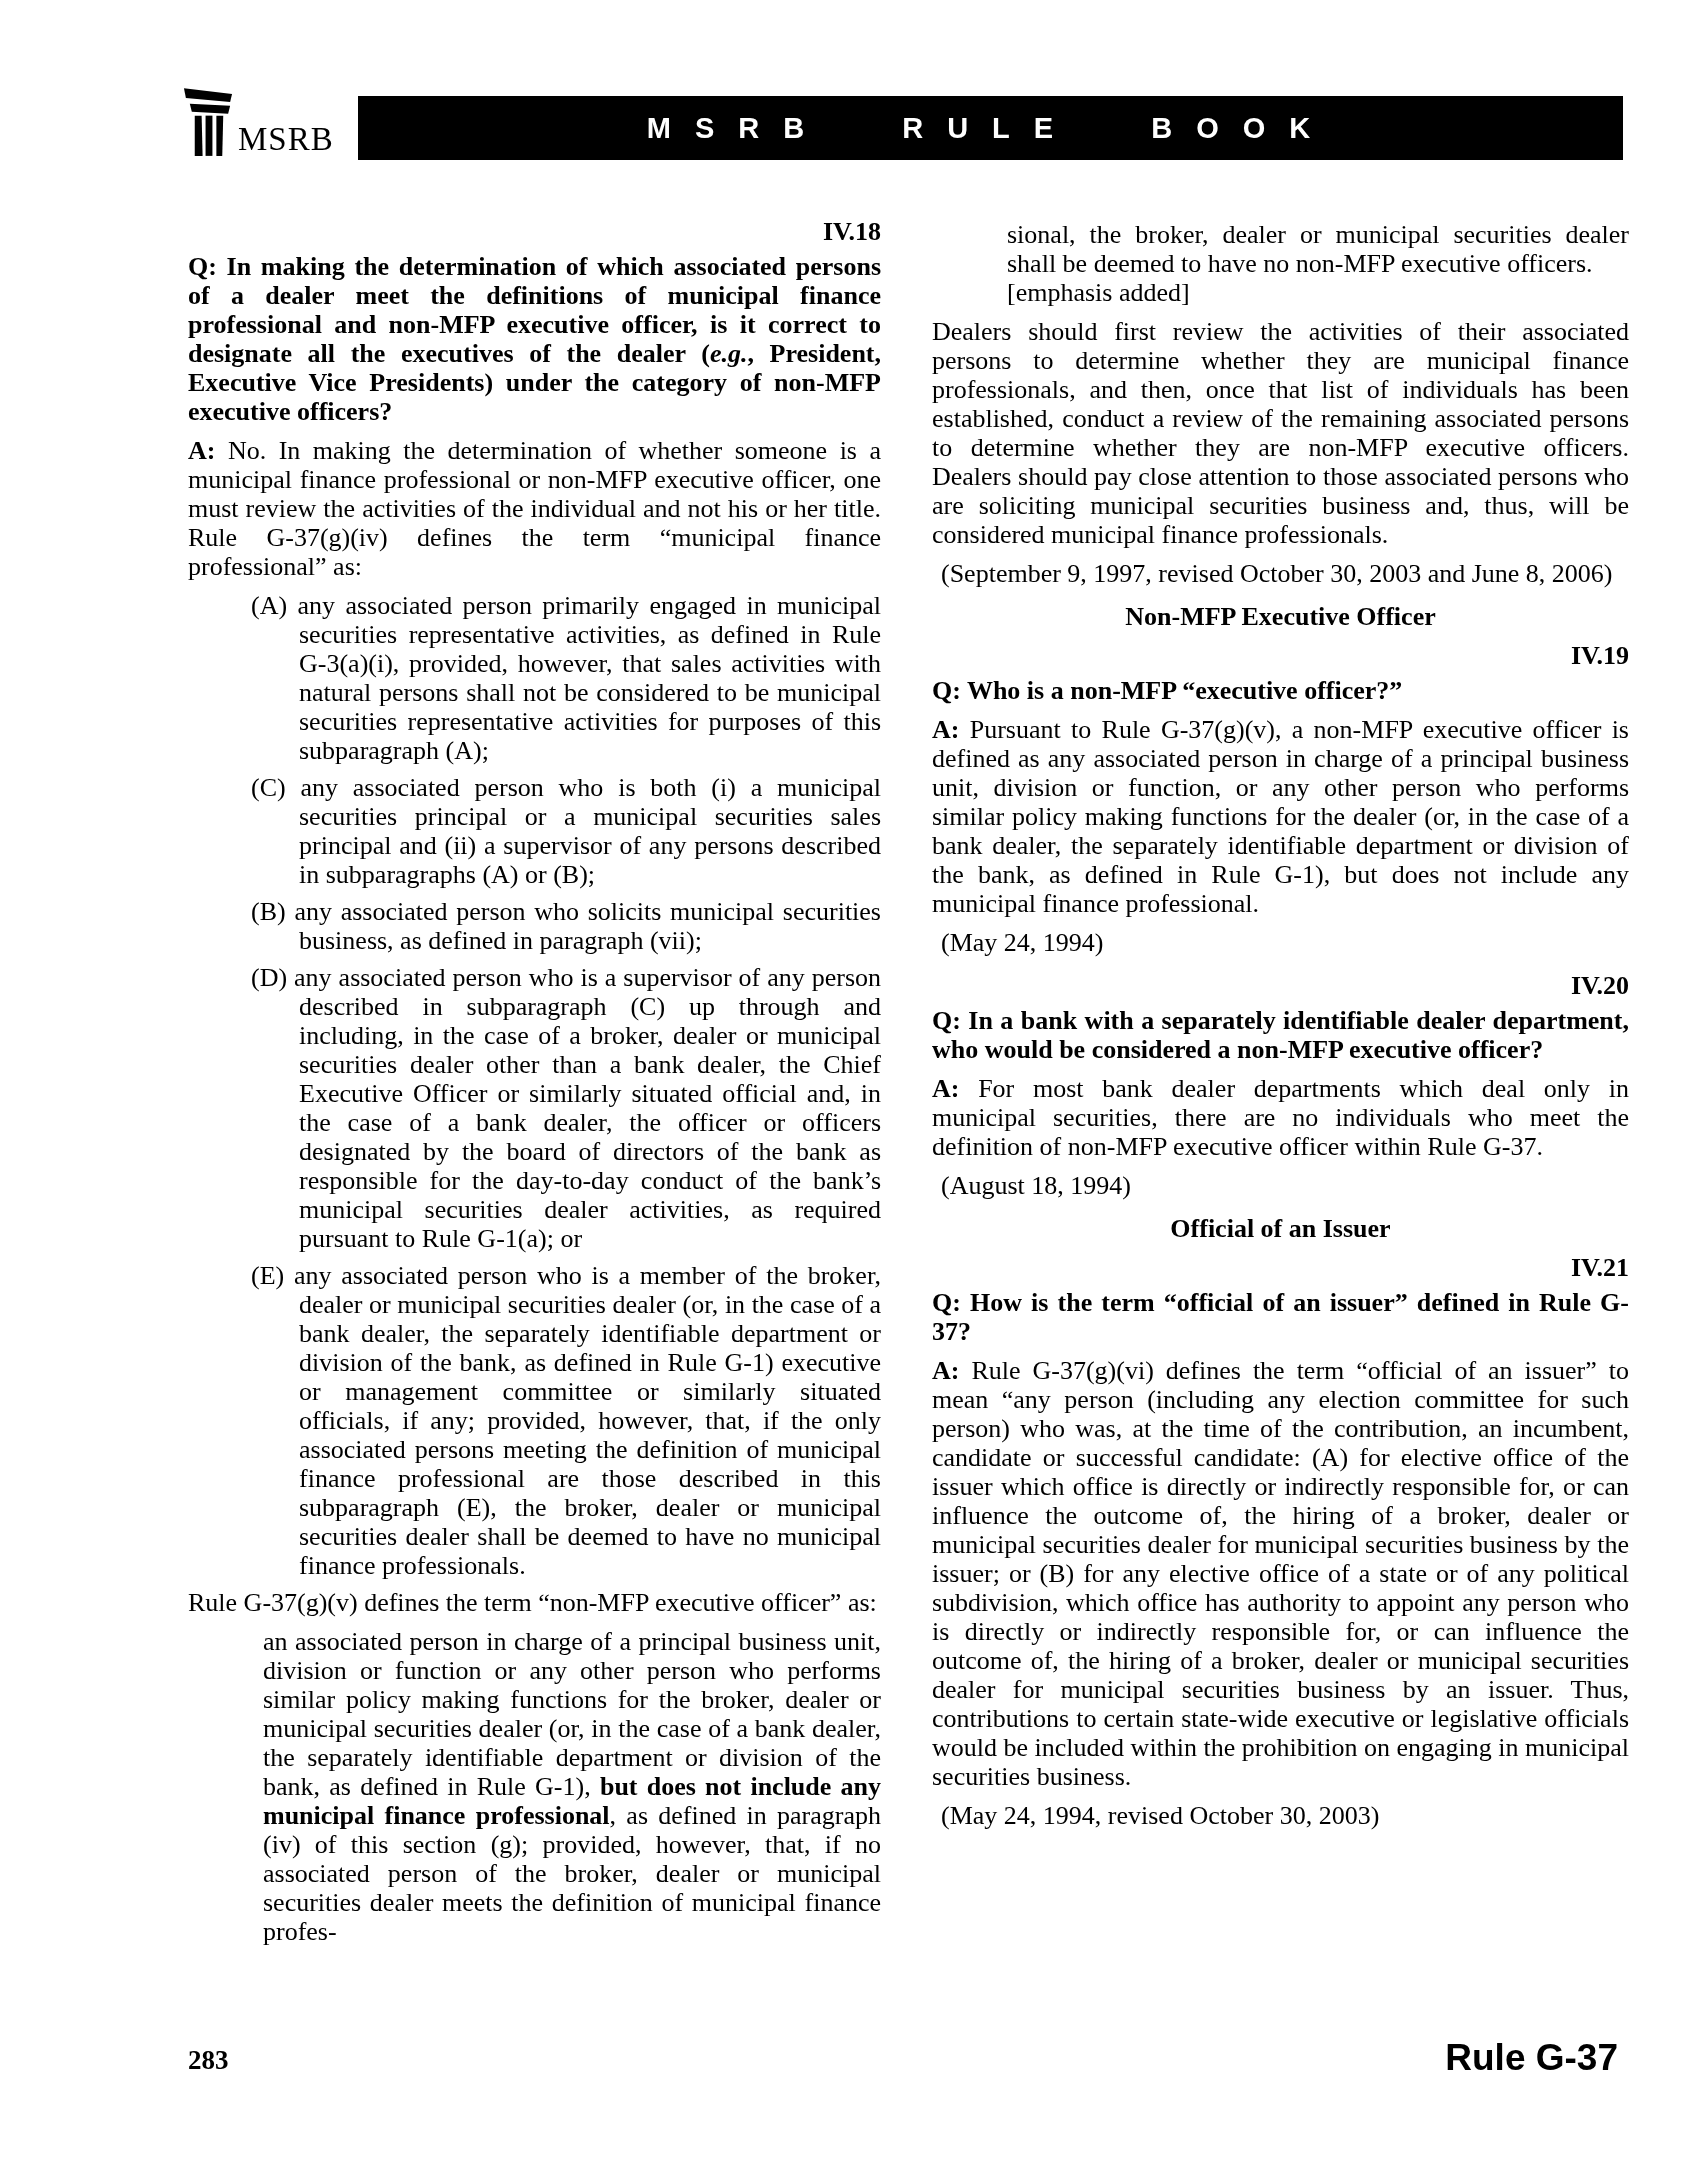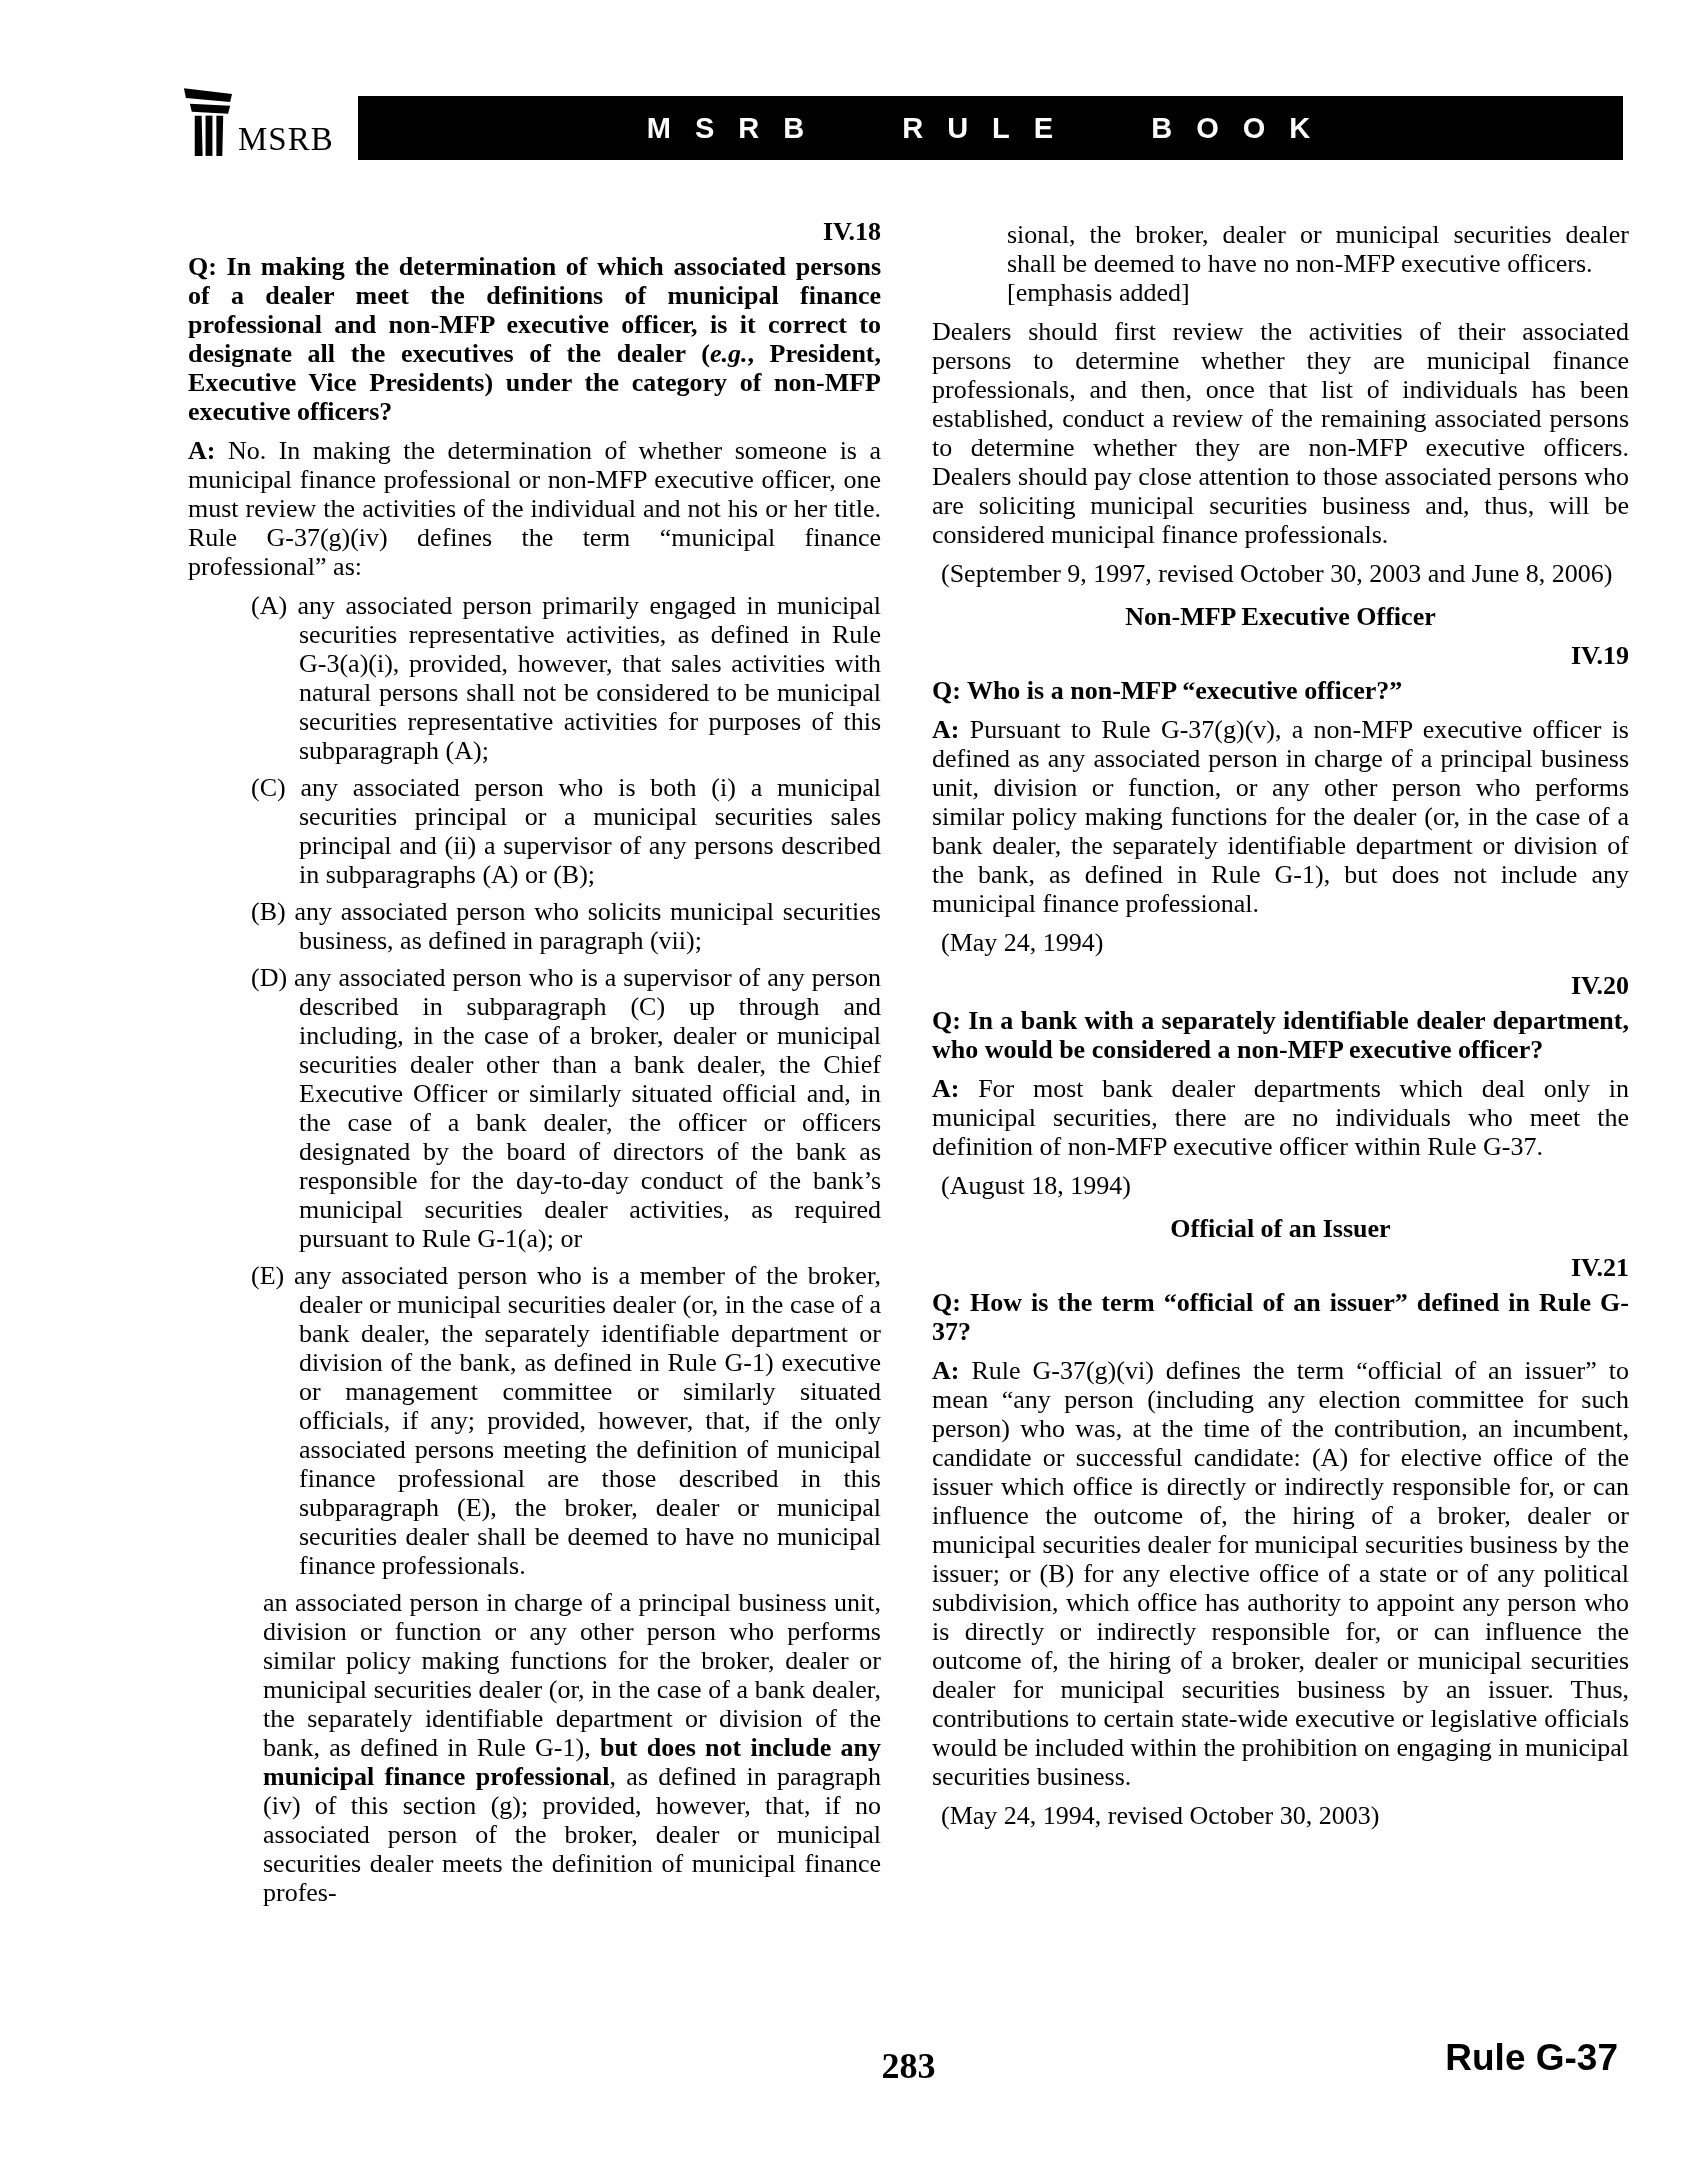--- a/index.html
+++ b/index.html
@@ -28,22 +28,22 @@
   .answer{}
   .para{}
   .item{margin-left:111px;text-indent:-48px;margin-bottom:8px;}
   .indent{margin-left:75px;}
   .heading{text-align:center;font-weight:bold;margin:6px 0 10px;}
   .date{text-align:left;margin:0 9px 14px;}
   .b{font-weight:bold;}
   .i{font-style:italic;}
 
   
-  .footer-page{position:absolute;top:2045px;left:188px;width:1441px;text-align:center;
-               font-size:36px;font-weight:bold;}
+  .footer-page{position:absolute;top:2045px;left:188px;width:1441px;text-align:left;
+               font-size:27px;font-weight:bold;}
   .footer-rule{position:absolute;top:2037px;right:65px;font-family:"Liberation Sans",sans-serif;
                font-weight:bold;font-size:37px;}
 </style>
 </head>
 <body>
 
 <div class="page">
 
   <div class="logo">
     <span>
@@ -62,20 +62,21 @@
 
   <div class="col col-left">
       <p class="blk label"><span class="b">IV.18</span></p>
       <p class="blk question"><span class="b">Q: In making the determination of which associated persons of a dealer meet the definitions of municipal finance professional and non-MFP executive officer, is it correct to designate all the executives of the dealer (</span><span class="b i">e.g.</span><span class="b">, President, Executive Vice Presidents) under the category of non-MFP executive officers?</span></p>
       <p class="blk answer"><span class="b">A:</span><span> No. In making the determination of whether someone is a municipal finance professional or non-MFP executive officer, one must review the activities of the individual and not his or her title. Rule G-37(g)(iv) defines the term “municipal finance professional” as:</span></p>
       <p class="blk item"><span>(A) </span><span>any associated person primarily engaged in municipal securities representative activities, as defined in Rule G-3(a)(i), provided, however, that sales activities with natural persons shall not be considered to be municipal securities representative activities for purposes of this subparagraph (A);</span></p>
       <p class="blk item"><span>(C) </span><span>any associated person who is both (i) a municipal securities principal or a municipal securities sales principal and (ii) a supervisor of any persons described in subparagraphs (A) or (B);</span></p>
       <p class="blk item"><span>(B) </span><span>any associated person who solicits municipal securities business, as defined in paragraph (vii);</span></p>
       <p class="blk item"><span>(D) </span><span>any associated person who is a supervisor of any person described in subparagraph (C) up through and including, in the case of a broker, dealer or municipal securities dealer other than a bank dealer, the Chief Executive Officer or similarly situated official and, in the case of a bank dealer, the officer or officers designated by the board of directors of the bank as responsible for the day-to-day conduct of the bank’s municipal securities dealer activities, as required pursuant to Rule G-1(a); or</span></p>
       <p class="blk item"><span>(E) </span><span>any associated person who is a member of the broker, dealer or municipal securities dealer (or, in the case of a bank dealer, the separately identifiable department or division of the bank, as defined in Rule G-1) executive or management committee or similarly situated officials, if any; provided, however, that, if the only associated persons meeting the definition of municipal finance professional are those described in this subparagraph (E), the broker, dealer or municipal securities dealer shall be deemed to have no municipal finance professionals.</span></p>
+      <p class="blk para"><span>Rule G-37(g)(v) defines the term “non-MFP executive officer” as:</span></p>
       <p class="blk indent"><span>an associated person in charge of a principal business unit, division or function or any other person who performs similar policy making functions for the broker, dealer or municipal securities dealer (or, in the case of a bank dealer, the separately identifiable department or division of the bank, as defined in Rule G-1), </span><span class="b">but does not include any municipal finance professional</span><span>, as defined in paragraph (iv) of this section (g); provided, however, that, if no associated person of the broker, dealer or municipal securities dealer meets the definition of municipal finance profes-</span></p>
     </div>
   <div class="col col-right">
       <p class="blk indent"><span>sional, the broker, dealer or municipal securities dealer shall be deemed to have no non-MFP executive officers.</span><br><span>[emphasis added]</span></p>
       <p class="blk para"><span>Dealers should first review the activities of their associated persons to determine whether they are municipal finance professionals, and then, once that list of individuals has been established, conduct a review of the remaining associated persons to determine whether they are non-MFP executive officers. Dealers should pay close attention to those associated persons who are soliciting municipal securities business and, thus, will be considered municipal finance professionals.</span></p>
       <p class="blk date"><span>(September 9, 1997, revised October 30, 2003 and June 8, 2006)</span></p>
       <p class="blk heading"><span class="b">Non-MFP Executive Officer</span></p>
       <p class="blk label"><span class="b">IV.19</span></p>
       <p class="blk question"><span class="b">Q: Who is a non-MFP “executive officer?”</span></p>
       <p class="blk answer"><span class="b">A:</span><span> Pursuant to Rule G-37(g)(v), a non-MFP executive officer is defined as any associated person in charge of a principal business unit, division or function, or any other person who performs similar policy making functions for the dealer (or, in the case of a bank dealer, the separately identifiable department or division of the bank, as defined in Rule G-1), but does not include any municipal finance professional.</span></p>

